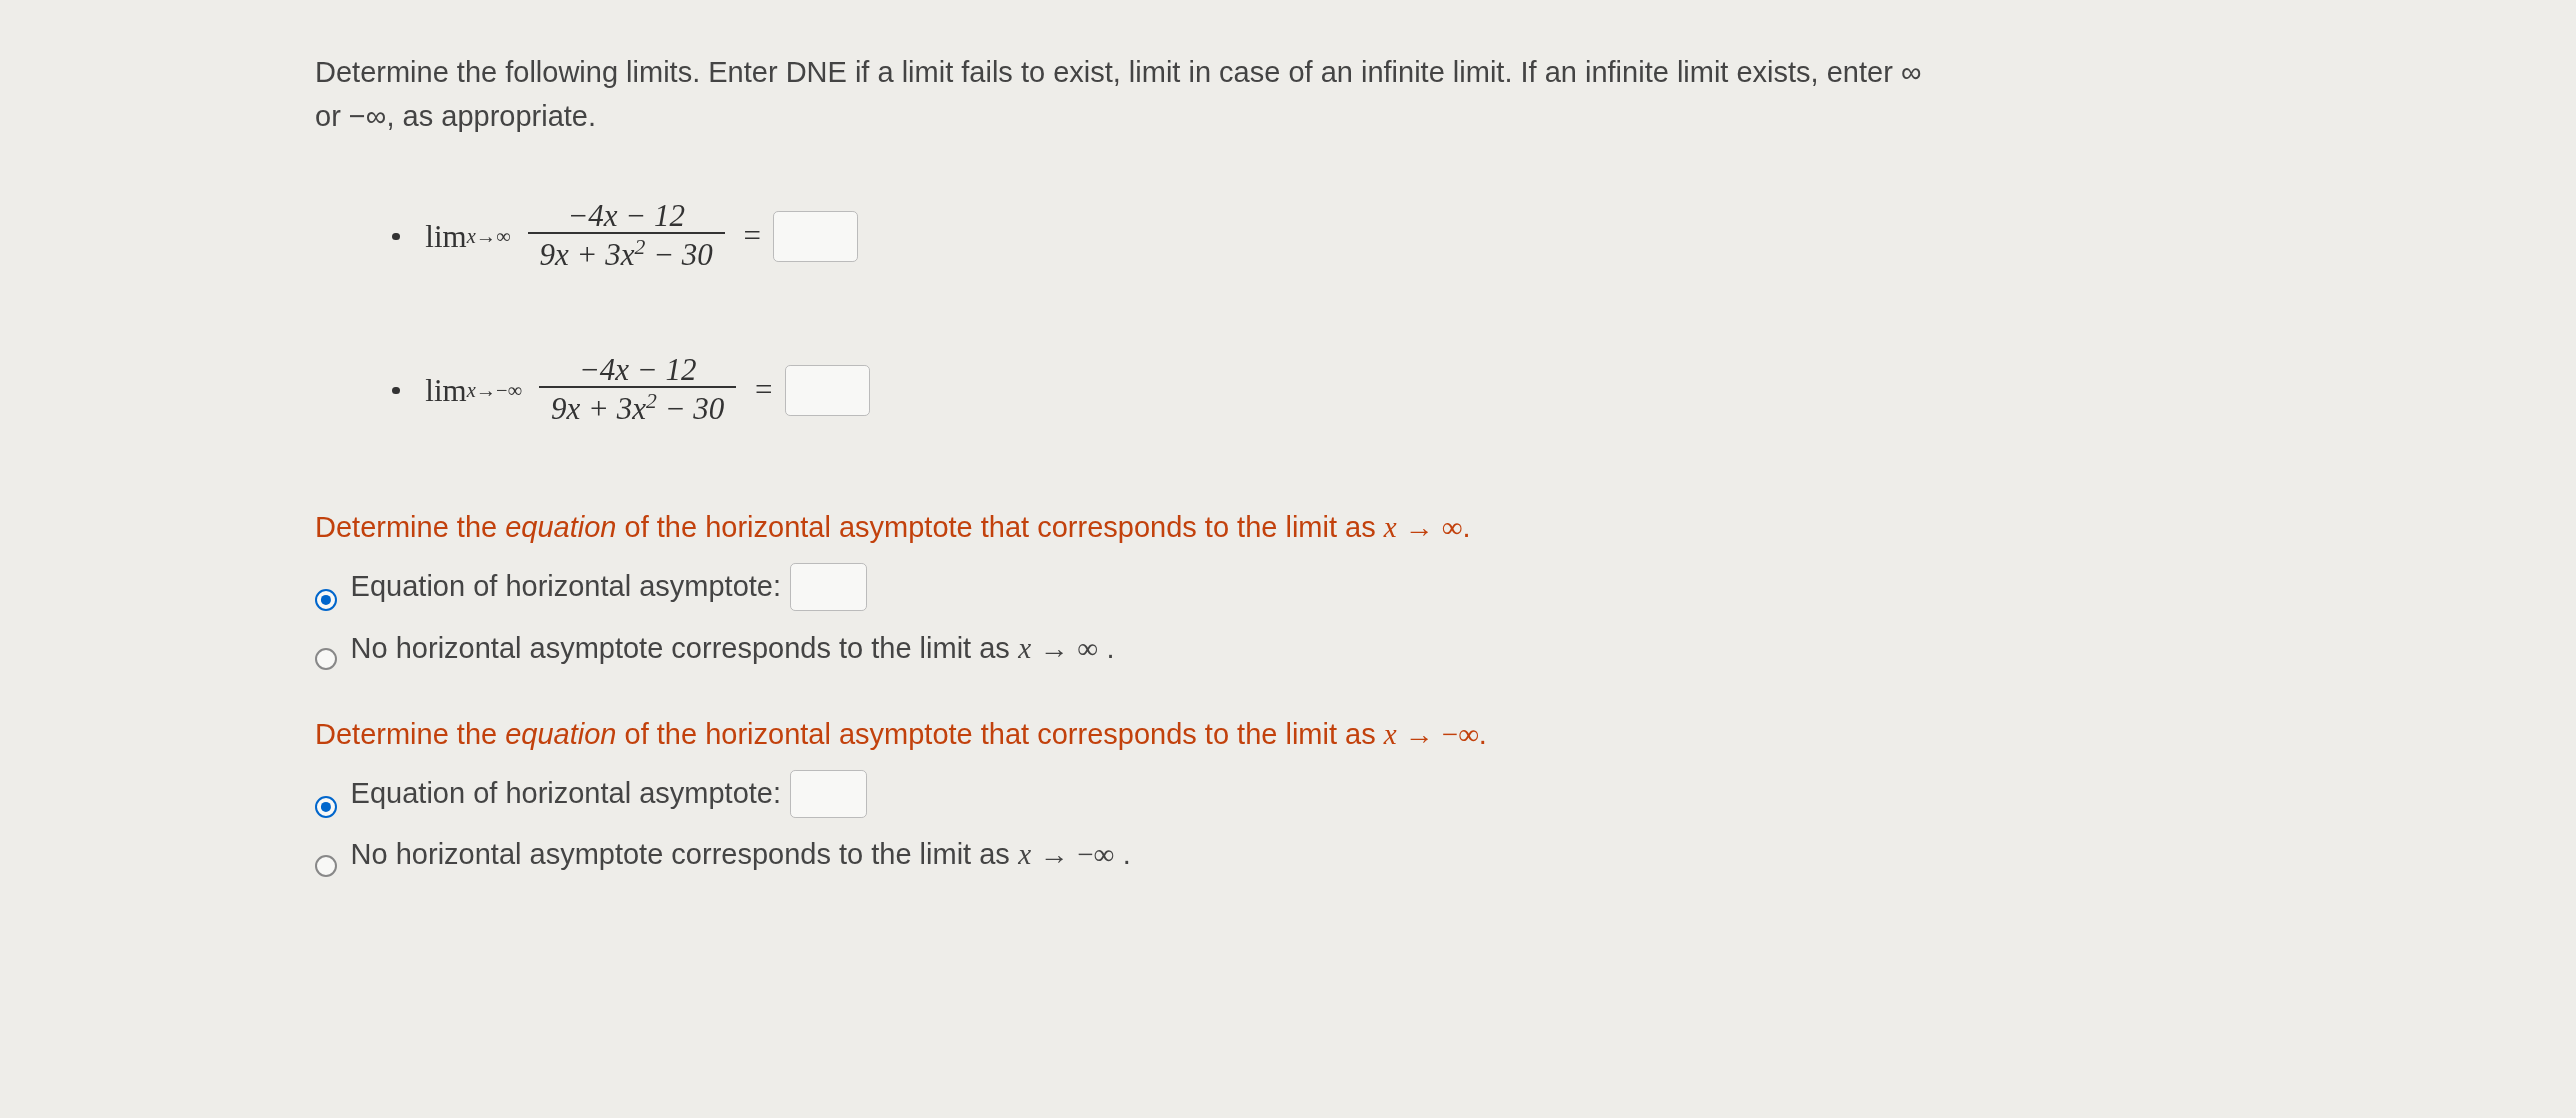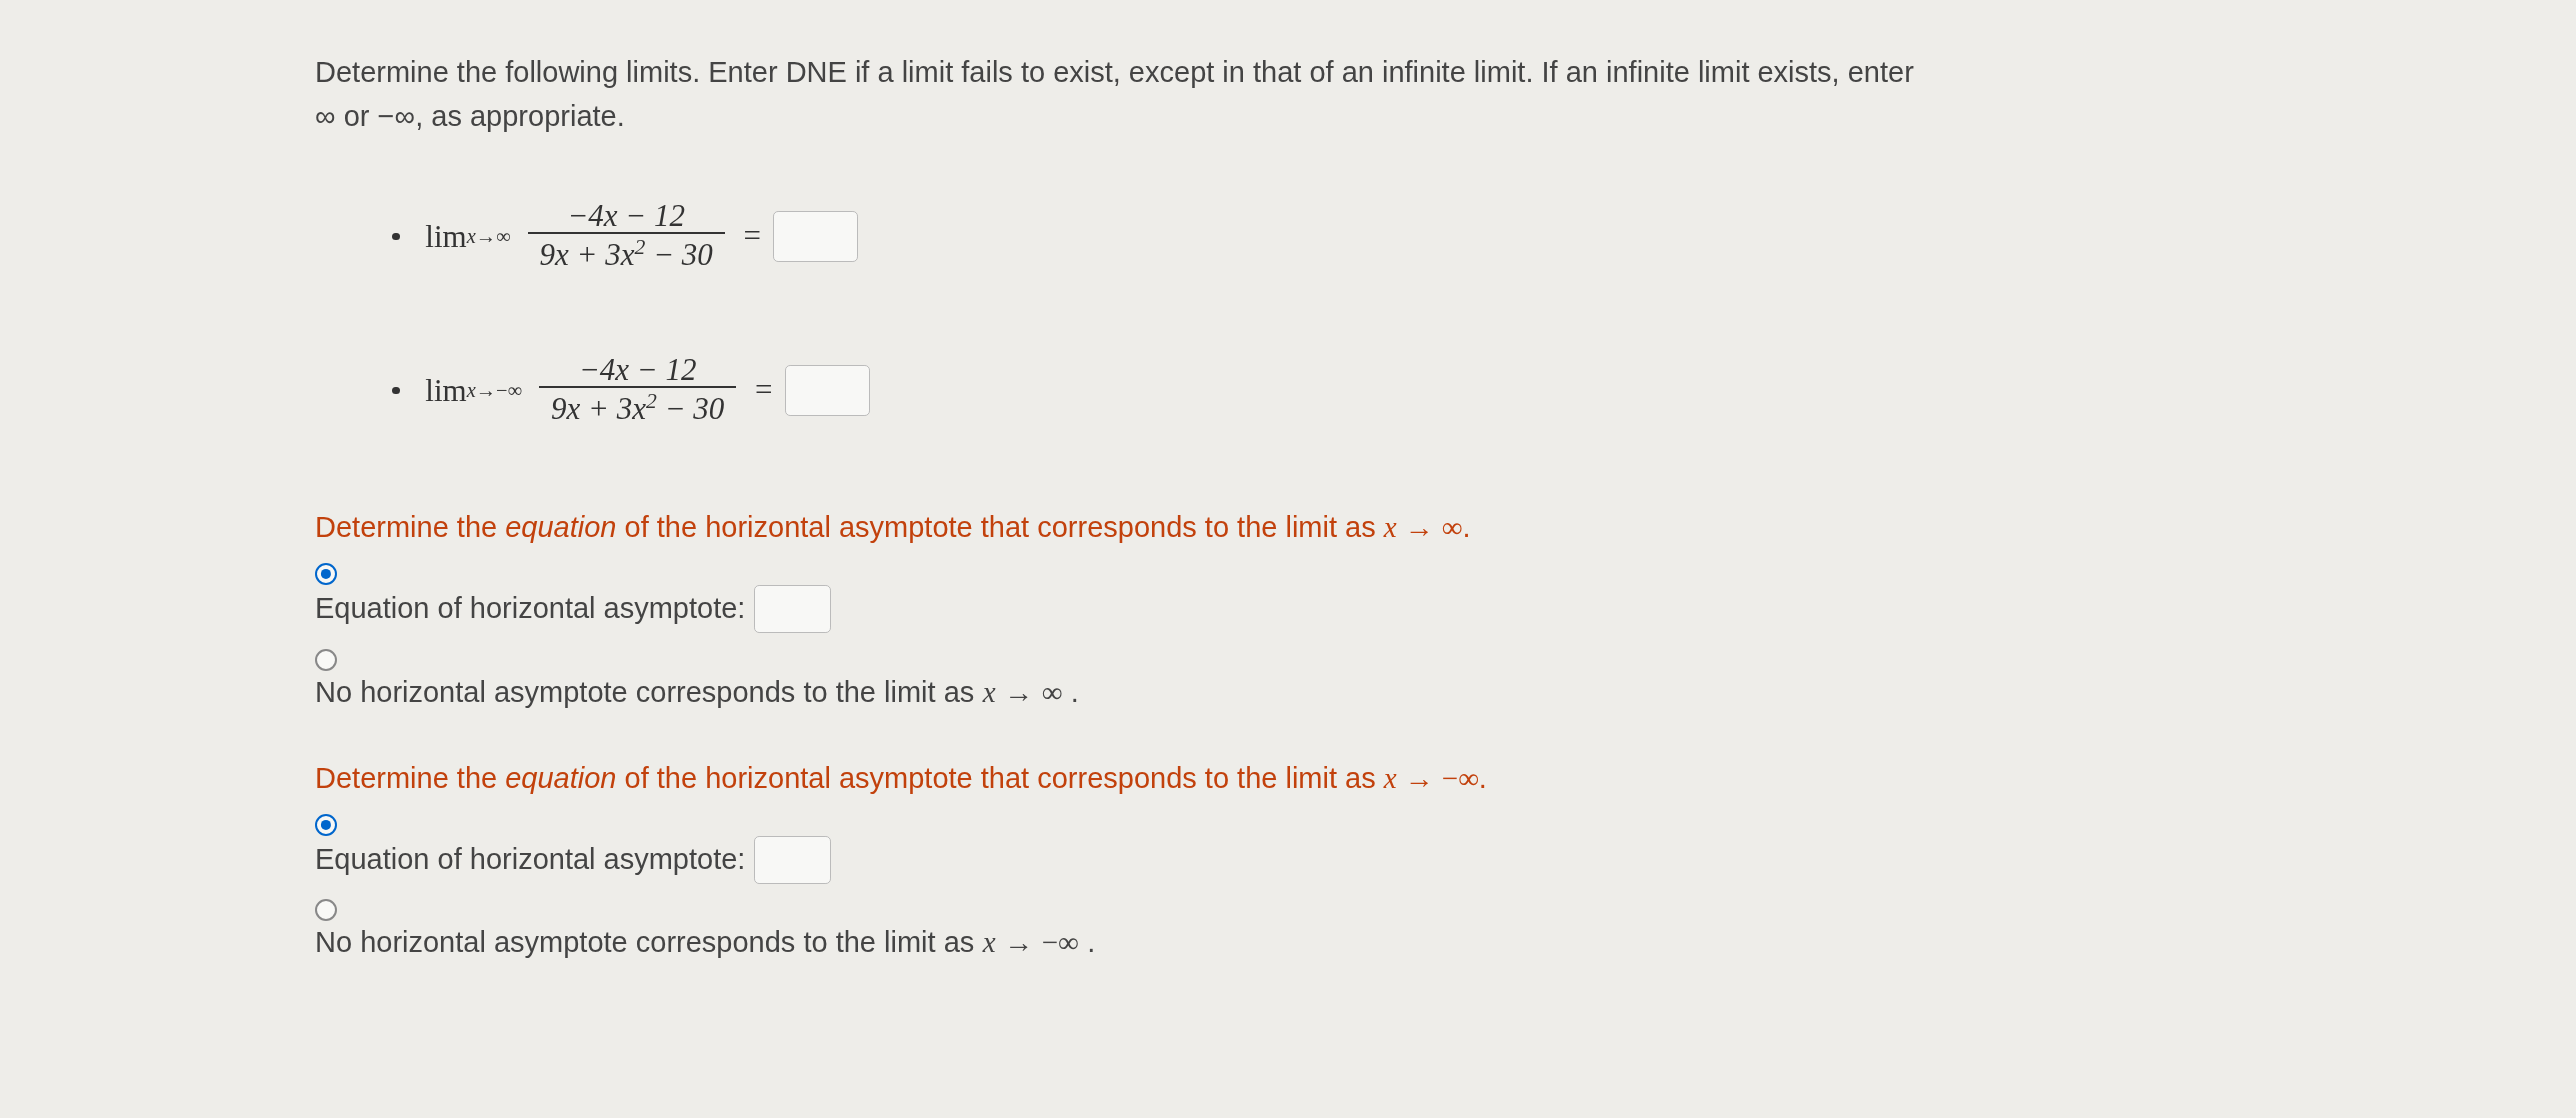--- a/index.html
+++ b/index.html
@@ -115,24 +115,23 @@
     }
     .question-text {
       margin-bottom: 13.6px;
       color: #c2410c;
     }
     .question-text em {
       font-style: italic;
     }
     .radio-row {
       display: flex;
-      align-items: flex-start;
+      align-items: flex-end;
       margin-bottom: 15.3px;
       margin-left: 0;
-      flex-direction: column;
     }
     .radio {
       width: 22px;
       height: 22px;
       border: 2.6px solid #888;
       border-radius: 50%;
       margin-right: 13.6px;
       flex-shrink: 0;
       position: relative;
       background: #f8f8f6;
@@ -165,21 +164,21 @@
       font-style: normal;
     }
     .infinity {
       font-style: normal;
       font-family: 'Cambria Math', 'Times New Roman', serif;
     }
   </style>
 </head>
 <body>
 
-<div class="instructions">Determine the following limits. Enter DNE if a limit fails to exist, except in that of an infinite limit. If an infinite limit exists, enter ∞ or −∞, as appropriate.</div>
+<div class="instructions">Determine the following limits. Enter DNE if a limit fails to exist, limit in case of an infinite limit. If an infinite limit exists, enter ∞ or −∞, as appropriate.</div>
 
 <ul class="limit-list">
   <li class="limit-item">
     <span class="bullet"></span>
     <span class="lim-expr">
       <span class="lim-stack">
         <span class="lim-text">lim</span>
         <span class="lim-sub"><span class="math-inline">x</span><span>→</span><span class="infinity">∞</span></span>
       </span>
       <span class="fraction">

